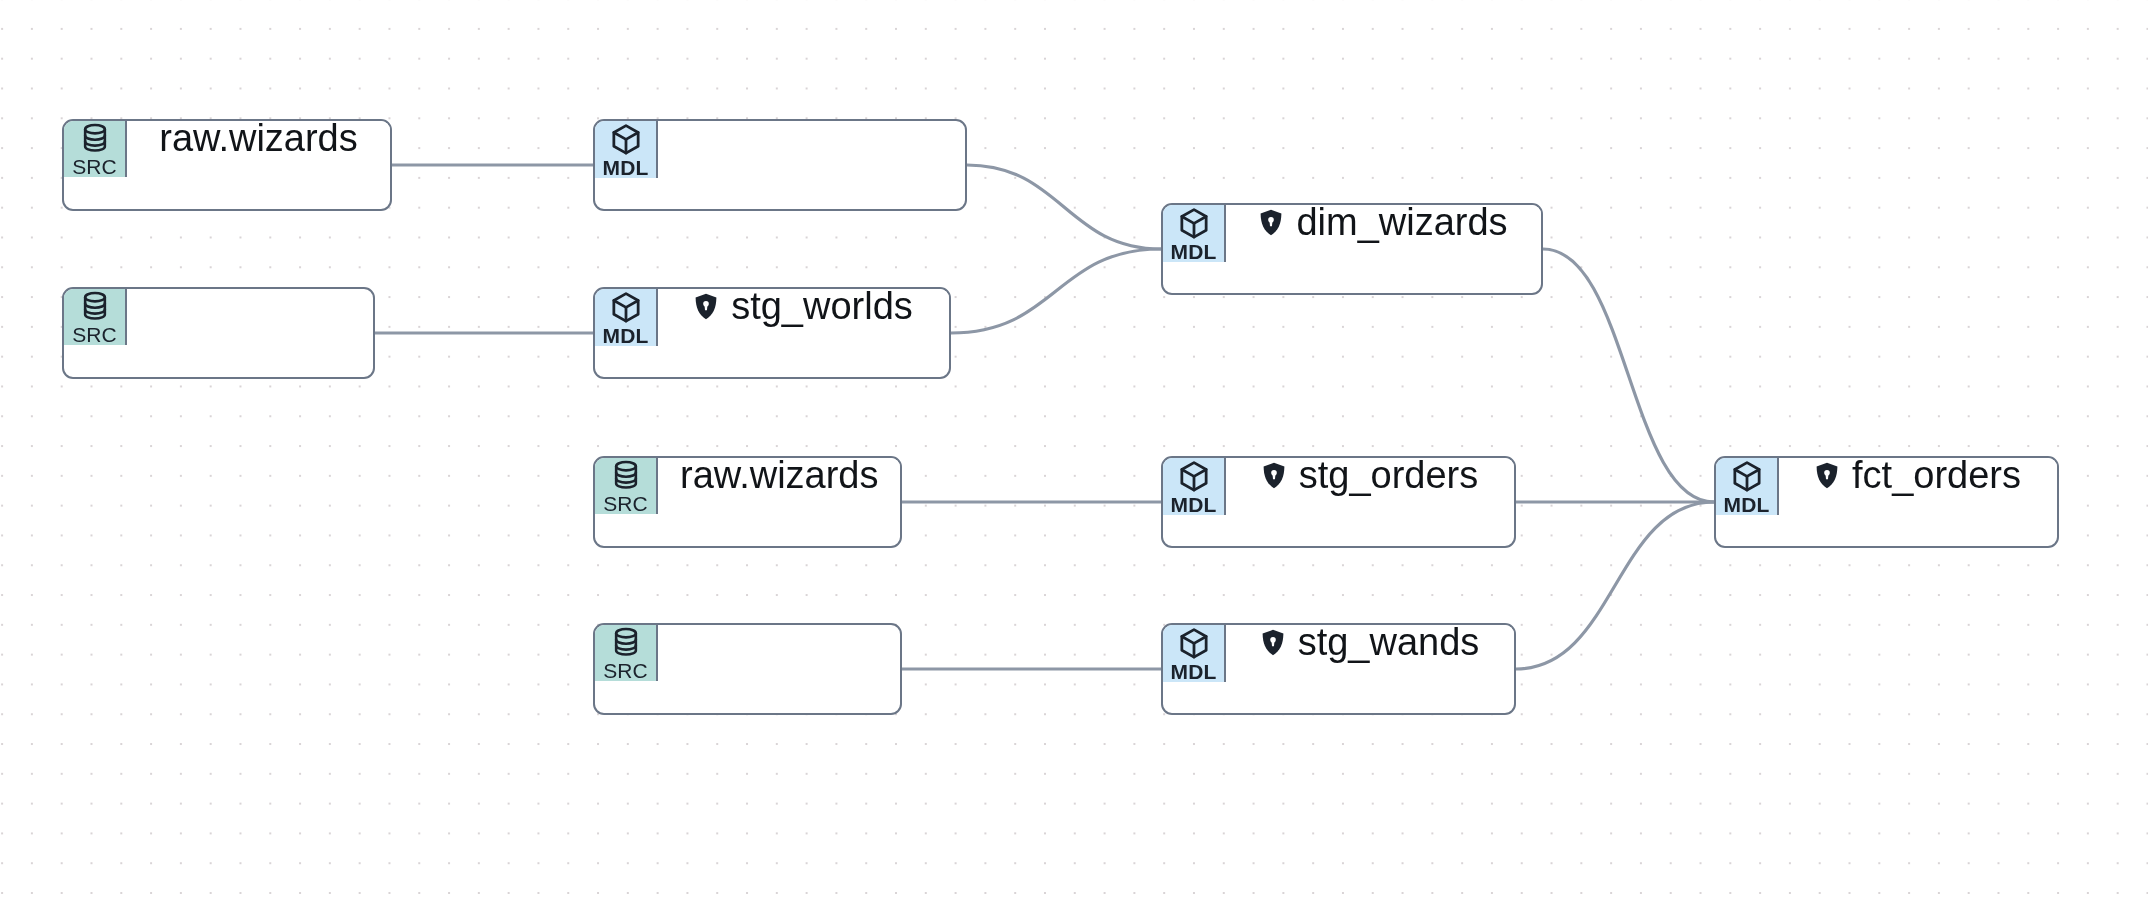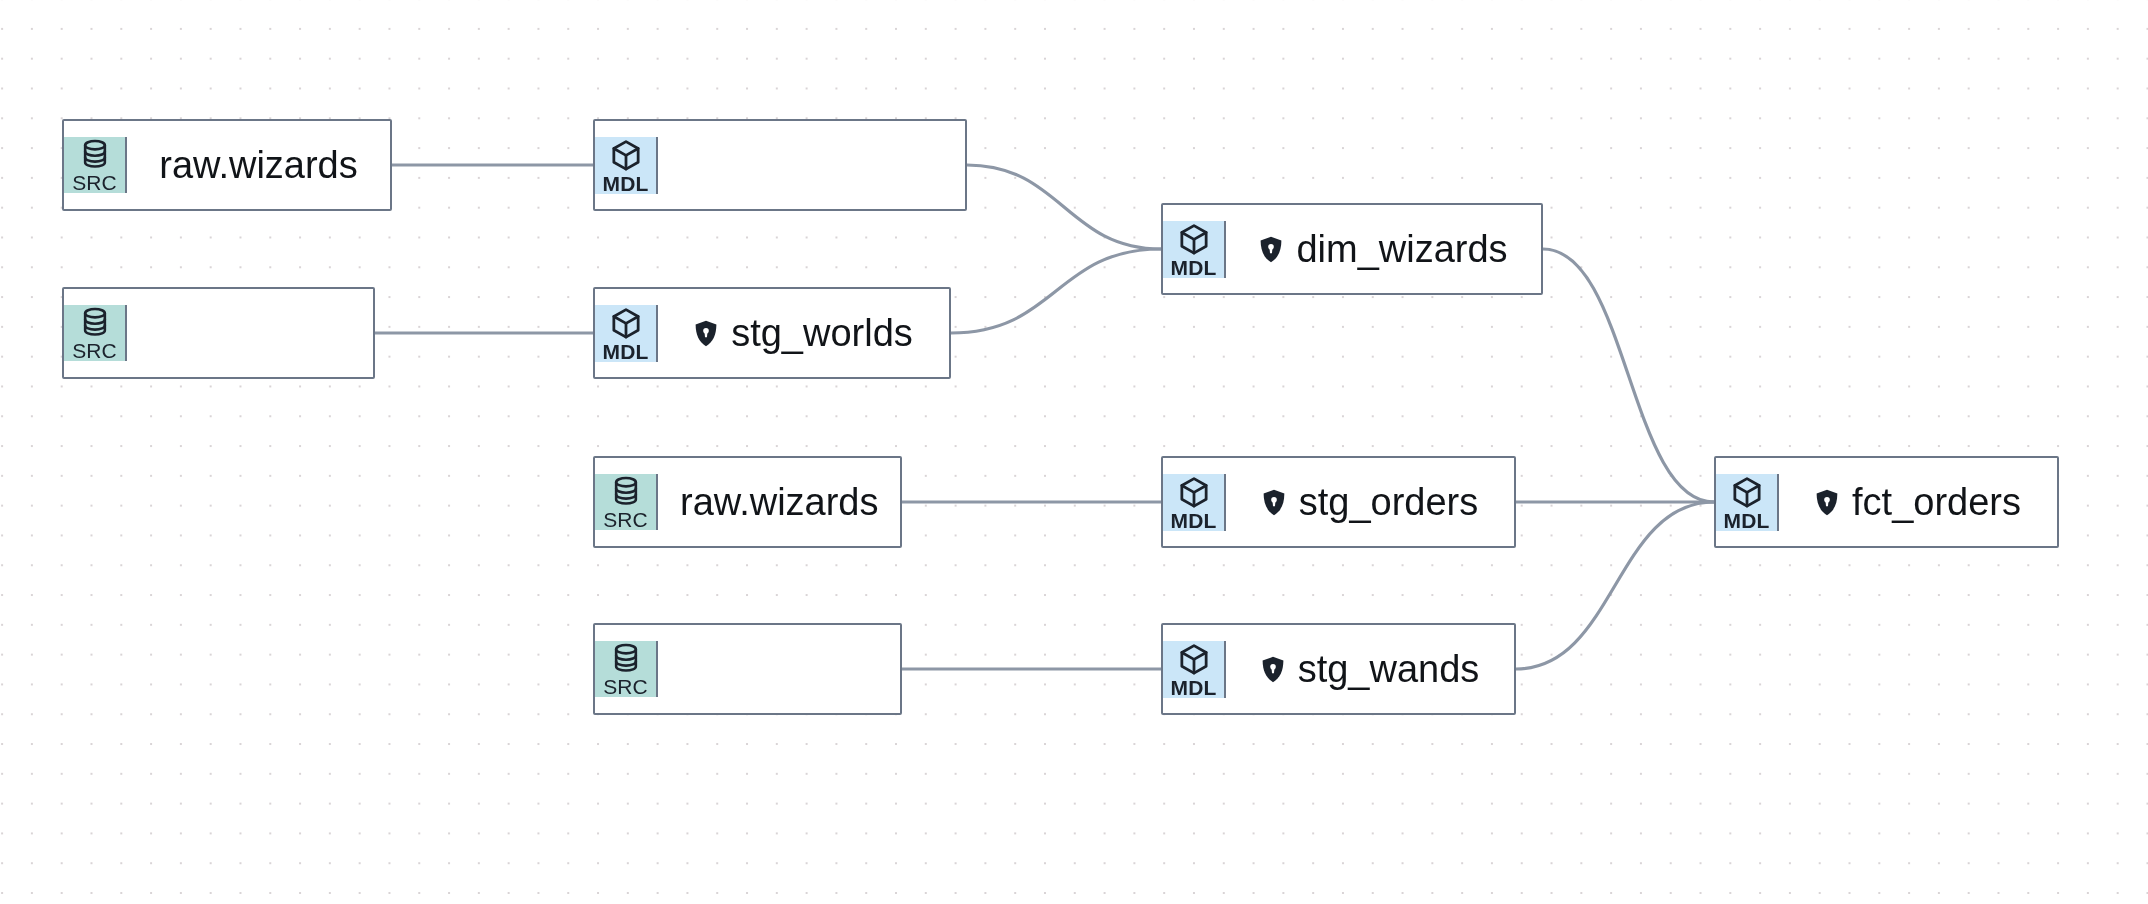--- a/index.html
+++ b/index.html
@@ -22,24 +22,24 @@
     position: absolute;
     left: 0;
     top: 0;
     width: 2148px;
     height: 904px;
     pointer-events: none;
   }
   .node {
     position: absolute;
     display: flex;
-    align-items: center;
+    align-items: flex-start;
     box-sizing: border-box;
     border: 2.2px solid #6b7687;
-    border-radius: 2px;
+    border-radius: 11px;
     background: #ffffff;
     overflow: hidden;
   }
   .badge {
     width: 63px;
     flex: 0 0 63px;
     display: flex;
     flex-direction: column;
     align-items: center;
     justify-content: center;

